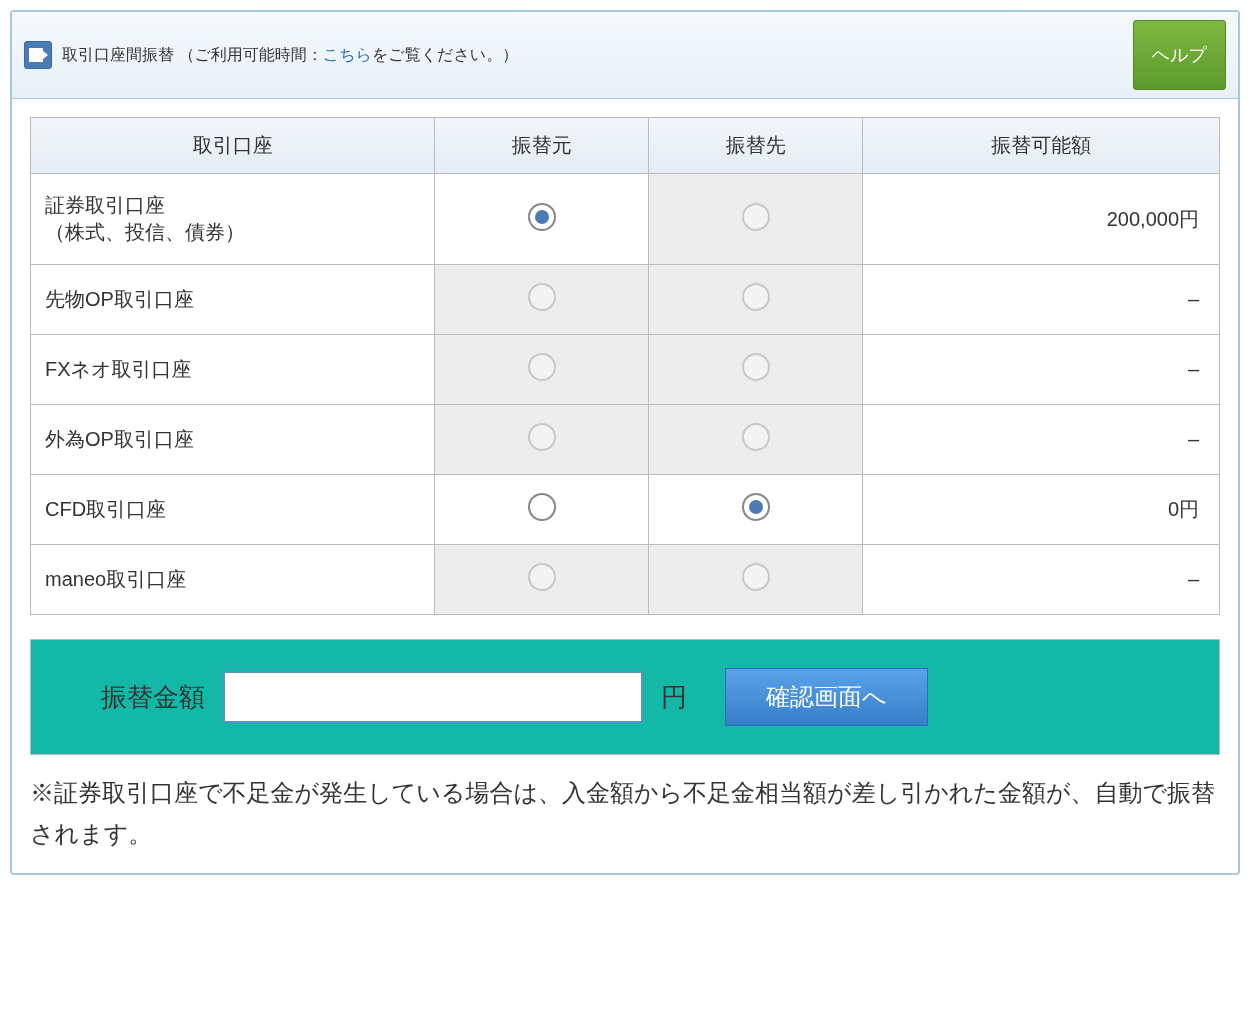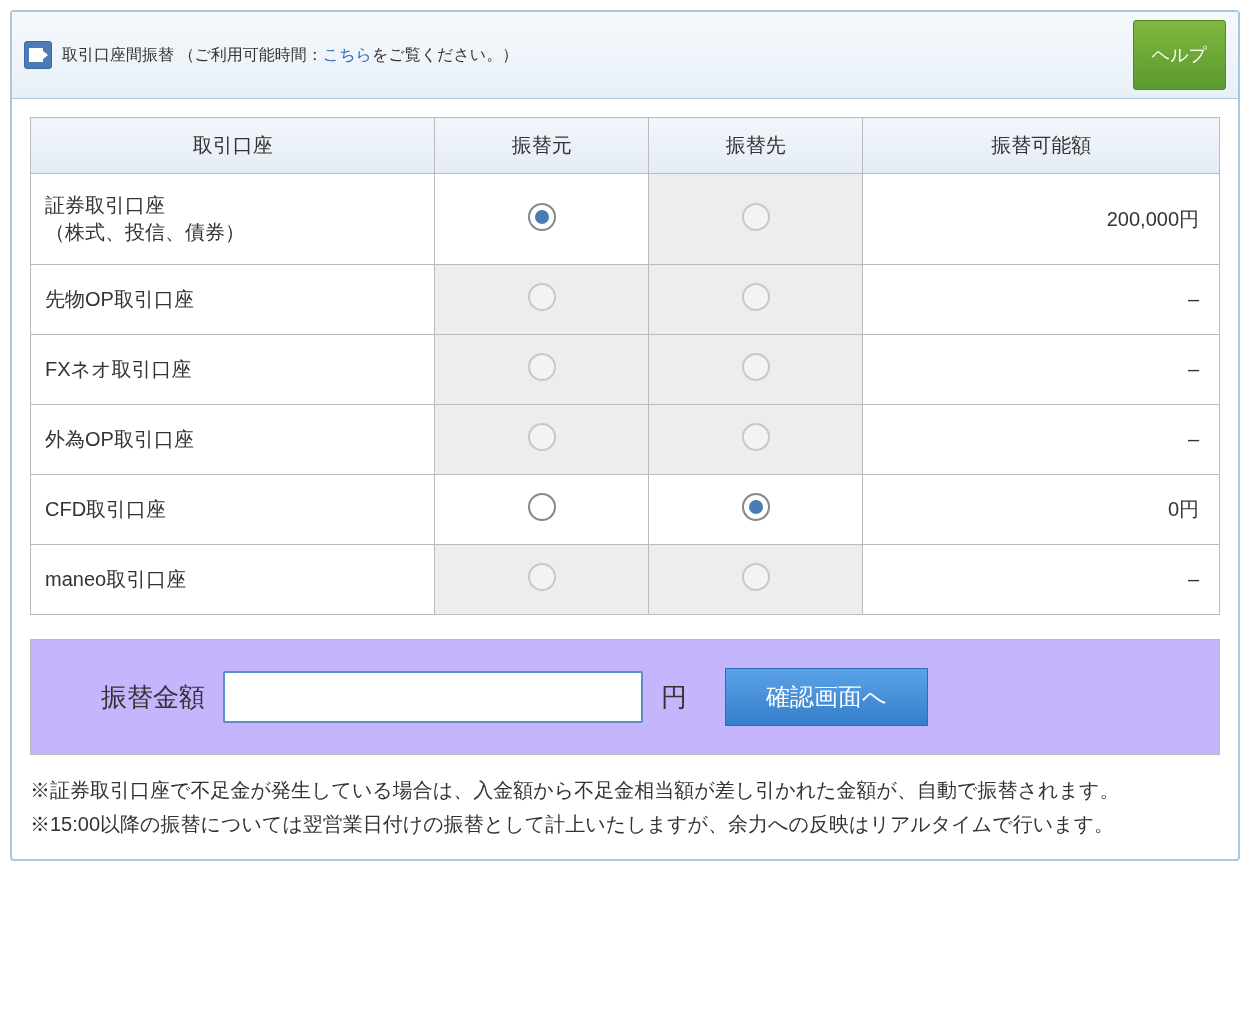--- a/index.html
+++ b/index.html
@@ -133,21 +133,21 @@
       height: 14px;
       background: #4a7bb5;
       border-radius: 50%;
       top: 50%;
       left: 50%;
       transform: translate(-50%, -50%);
     }
     .transfer-bar {
       margin-top: 24px;
       border: 1px solid #bbb;
-      background: #c4b5fd;
+      background: #14b8a6;
       padding: 28px 70px;
       display: flex;
       align-items: center;
       gap: 18px;
     }
     .transfer-label {
       font-size: 26px;
       color: #333;
     }
     .amount-input {
@@ -168,21 +168,21 @@
       background: linear-gradient(to bottom, #5ba3e8, #357ec9);
       color: #fff;
       border: 1px solid #2d6db5;
       border-radius: 0;
       padding: 12px 40px;
       font-size: 24px;
       cursor: pointer;
     }
     .notes {
       padding: 0 18px 18px 18px;
-      font-size: 20px;
+      font-size: 24px;
       color: #333;
       line-height: 1.7;
     }
   </style>
 </head>
 <body>
 
 <div class="panel">
 
   <div class="panel-header">
@@ -248,16 +248,15 @@
       <span class="transfer-label">振替金額</span>
       <input class="amount-input" type="text" value="" style="">
       <span class="yen-unit">円</span>
       <button class="confirm-button">確認画面へ</button>
     </div>
 
   </div>
 
   <div class="notes">
     <div>※証券取引口座で不足金が発生している場合は、入金額から不足金相当額が差し引かれた金額が、自動で振替されます。</div>
-    <div>※15:00以降の振替については翌営業日付けの振替として計上いたしますが、余力への反映はリアルタイムで行います。</div>
   </div>
 
 </div>
 
 </body></html>

